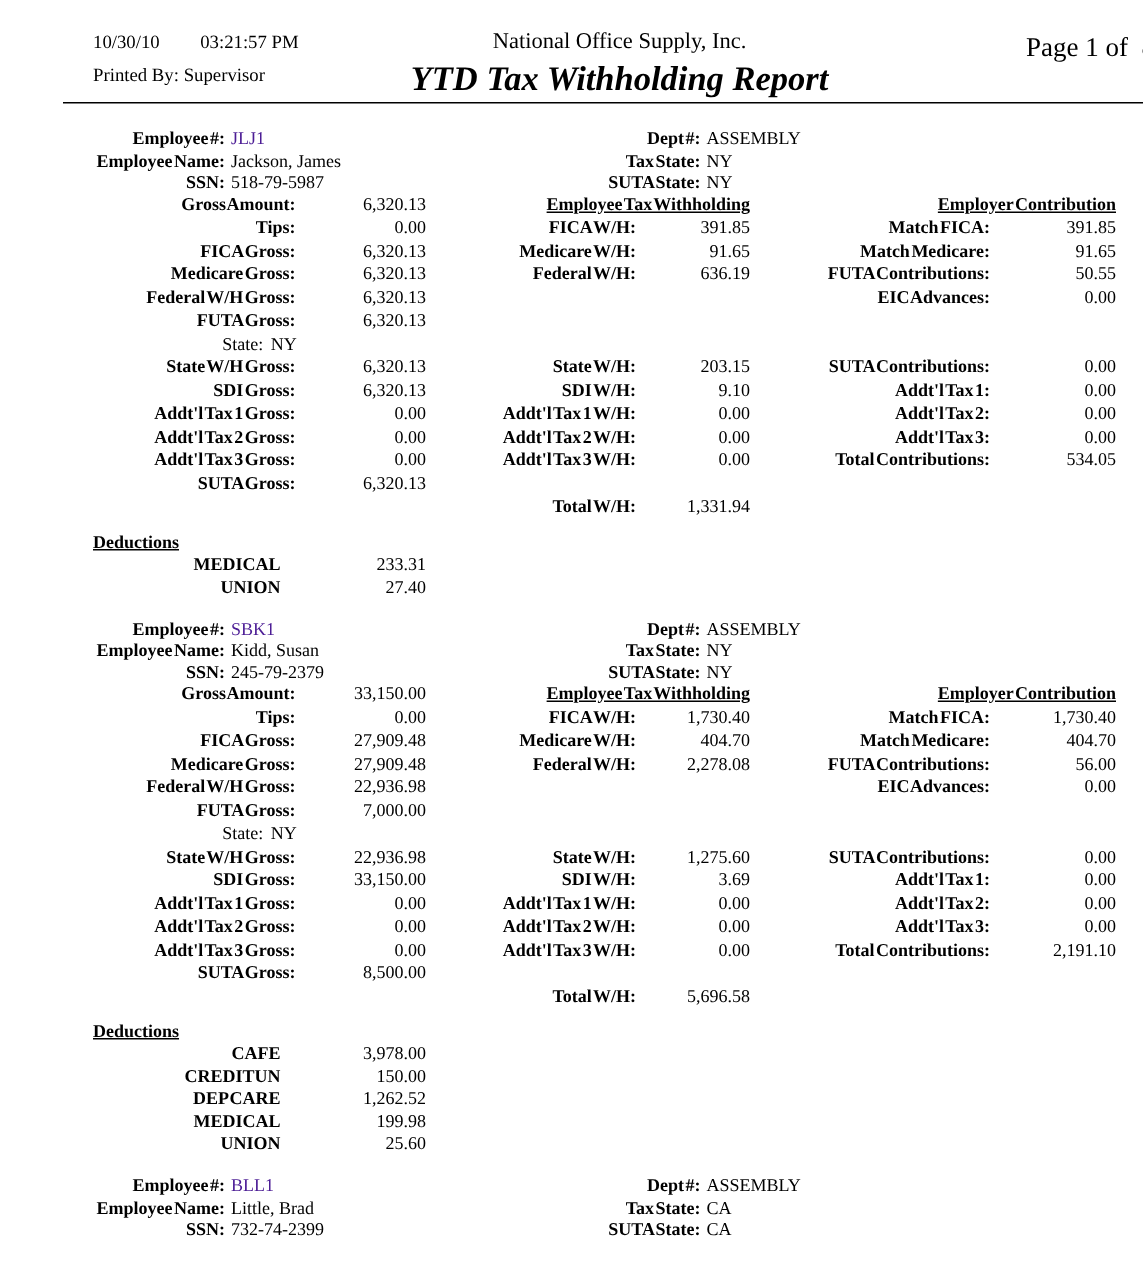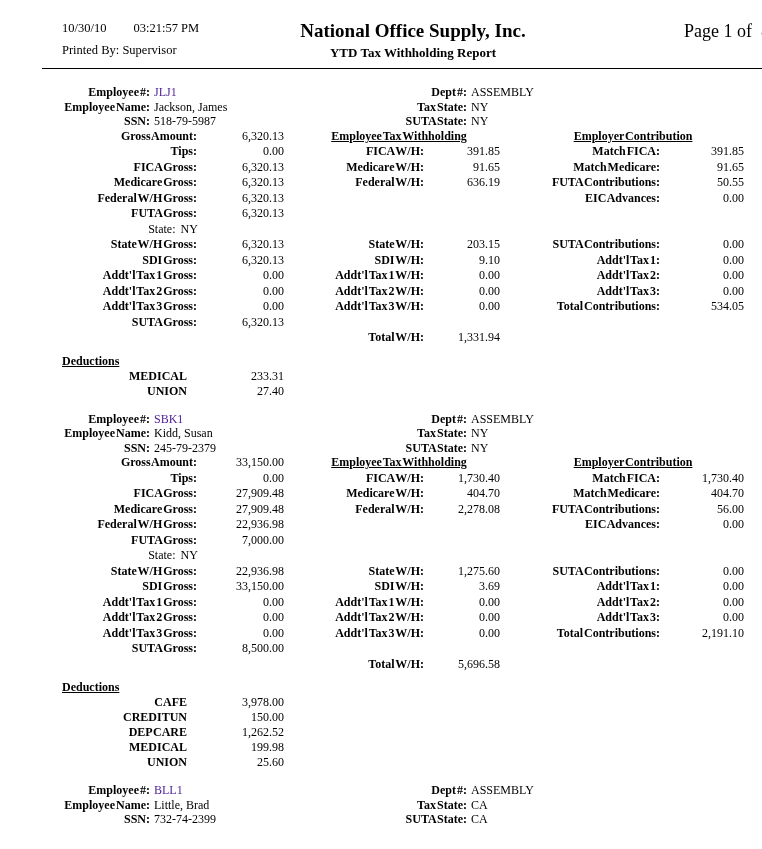--- a/index.html
+++ b/index.html
@@ -3,37 +3,37 @@
 <meta charset="utf-8">
 <style>
   html,body{margin:0;padding:0;background:#fff;}
   .page{width:762px;height:849px;background:#fff;overflow:hidden;position:relative;
         font-family:"Liberation Serif","DejaVu Serif",serif;color:#000;padding-left:32px;}
   .report-header{position:relative;height:68px;}
   .hdr-left{position:absolute;left:30px;top:21px;font-size:12.5px;line-height:15px;}
   .hdr-time{margin-left:27px;}
   .hdr-printed{margin-top:7px;}
   .hdr-center{position:absolute;left:120px;right:120px;top:20px;text-align:center;}
-  .company{font-size:19px;font-weight:bold;}
-  .title{font-size:13px;font-weight:bold;margin-top:3px;}
+  .company{font-size:15px;font-weight:normal;}
+  .title{font-size:23px;font-weight:bold;margin-top:3px;font-style:italic;}
   .hdr-right{position:absolute;right:24px;top:21px;font-size:18px;white-space:pre;}
   .rule{border-top:1px solid #000;margin:0 10px;}
   #employee-list{margin-top:16px;}
   .employee + .employee{margin-top:13px;}
   table{border-collapse:collapse;table-layout:fixed;}
   td{padding:0;white-space:nowrap;overflow:hidden;font-size:12px;}
   .info-table{margin-left:30px;width:705px;}
   .info-table td{height:14.5px;line-height:14.5px;}
   .main-table{margin-left:30px;width:705px;}
   .main-table td{height:15.5px;line-height:15.5px;}
   .l{font-weight:bold;word-spacing:-2px;text-align:right;}
   .b{font-weight:normal;word-spacing:-2px;}
   .v{text-align:right;}
   .vl{text-align:left;padding-left:4px;}
-  .hd{font-weight:bold;word-spacing:-2px;text-align:center;text-decoration:underline;}
+  .hd{font-weight:bold;word-spacing:-2px;text-align:right;text-decoration:underline;}
   .state-cell{text-align:center;}
   .state-cell .b{margin-right:5px;}
   .id{color:#4c1d95;cursor:pointer;}
   .deductions{margin-left:30px;margin-top:8px;}
   .ded-title{font-size:12px;font-weight:bold;text-decoration:underline;word-spacing:-2px;height:15px;line-height:15px;}
   .ded-table td{height:15px;line-height:15px;}
 </style>
 </head>
 <body>
 

